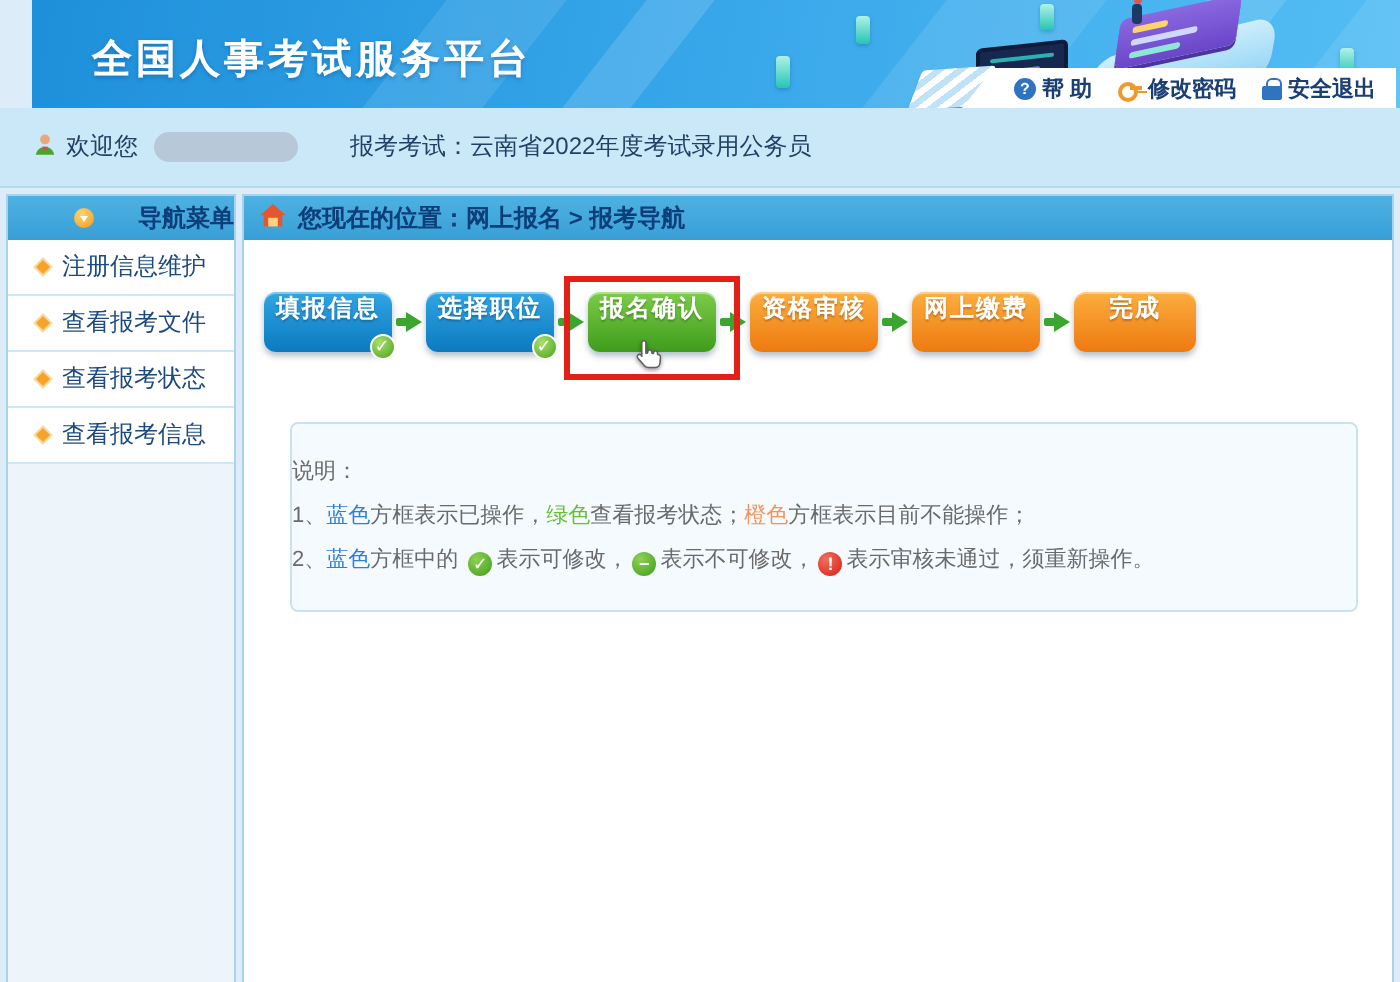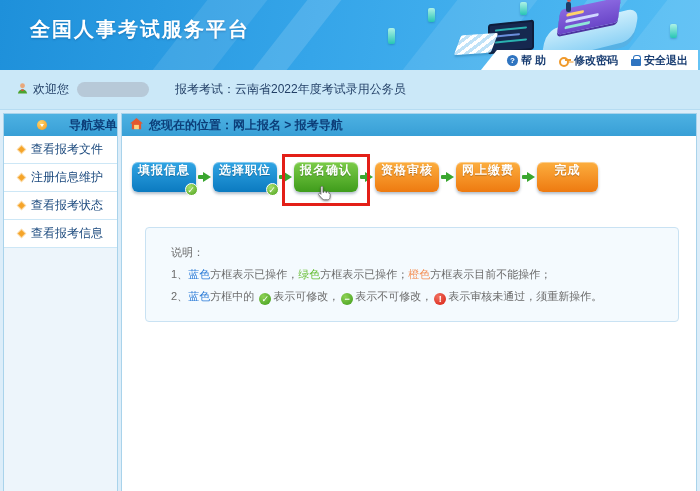--- a/index.html
+++ b/index.html
@@ -1,21 +1,21 @@
 <!DOCTYPE html>
 <html><head>
 <meta charset="utf-8">
 <style>
   * { box-sizing: border-box; margin: 0; padding: 0; }
   html,body { width:700px; height:491px; }
   body { font-family:"Liberation Sans","DejaVu Sans",sans-serif; background:#eaf4fb; }
   .page { width:700px; height:491px; background:#dcedf9; overflow:hidden; position:relative; }
 
   
-  .header { position:relative; height:70px; background:linear-gradient(100deg,#1e90da 0%,#35a5e9 45%,#54bdf4 100%); overflow:hidden; }
+  .header { position:relative; height:54px; background:linear-gradient(100deg,#1e90da 0%,#35a5e9 45%,#54bdf4 100%); overflow:hidden;margin-left:16px; }
   .app-title { position:absolute; left:30px; top:16px; color:#fff; font-size:20px; font-weight:bold; letter-spacing:2px; text-shadow:0 1px 2px rgba(0,60,120,.35); z-index:3; }
   .streak { position:absolute; top:-10px; height:90px; background:rgba(255,255,255,.10); transform:skewX(-38deg); }
   .s1{left:180px;width:60px;} .s2{left:280px;width:34px;background:rgba(255,255,255,.14);} .s3{left:430px;width:80px;} .s4{left:560px;width:40px;background:rgba(255,255,255,.13);} .s5{left:640px;width:90px;}
   .art { position:absolute; right:0; top:0; width:330px; height:57px; z-index:1; }
   .pillar { position:absolute; width:7px; border-radius:2px; background:linear-gradient(#aef2e6,#27c5b4); box-shadow:0 1px 2px rgba(0,80,120,.3); }
   .p1{left:18px;top:28px;height:16px;} .p2{left:58px;top:8px;height:14px;} .p3{left:150px;top:2px;height:13px;} .p4{left:238px;top:8px;height:15px;} .p5{left:300px;top:24px;height:14px;}
   .plat { position:absolute; left:172px; top:20px; width:96px; height:30px; background:linear-gradient(#cdeefc,#8ed2f5); border-radius:12px; transform:rotate(-14deg) skewX(-24deg); box-shadow:0 5px 0 #57b1e4; }
   .plat-screen { position:absolute; left:188px; top:4px; width:62px; height:24px; background:linear-gradient(#8a68e0,#6a46c8); border-radius:4px; transform:rotate(-12deg) skewX(-20deg); box-shadow:0 2px 0 #4d34a0; }
   .plat-screen i { position:absolute; display:block; height:3px; border-radius:2px; background:#cfd8ff; }
   .plat-screen i:nth-child(1){left:7px;top:5px;width:18px;background:#ffd36b;}
@@ -67,21 +67,21 @@
   .st-orange{ background:linear-gradient(#fcae3f,#ee7a10); }
   .badge { position:absolute; right:-2px; bottom:-4px; width:13px; height:13px; border-radius:50%; background:radial-gradient(circle at 35% 30%,#a8e06c,#4ca21e); border:1px solid #fff; color:#fff; font-size:9px; display:flex; align-items:center; justify-content:center; text-shadow:none; }
   .arrow { display:inline-block; width:13px; height:10px; position:relative; margin:0 2px; flex:0 0 auto; }
   .arrow::before { content:""; position:absolute; left:0; top:3px; width:6px; height:4px; background:#3aa62f; border-radius:1px; }
   .arrow::after { content:""; position:absolute; left:5px; top:0; width:0; height:0; border-top:5px solid transparent; border-bottom:5px solid transparent; border-left:8px solid #3aa62f; }
   .step-wrap { position:relative; display:inline-flex; }
   .step-wrap.hl::after { content:""; position:absolute; left:-12px; right:-12px; top:-8px; bottom:-14px; border:3px solid #e31f17; z-index:5; pointer-events:none; }
   .hand { position:absolute; left:50%; bottom:-13px; transform:translateX(-60%); z-index:6; filter:drop-shadow(0 1px 1px rgba(0,0,0,.4)); }
 
   
-  .notes { margin:27px 17px 0 13px; background:#f4fafe; border:1px solid #c9e2f3; border-radius:4px; padding:13px 25px 14px; font-size:11px; color:#6a6a6a; line-height:2.0; }
+  .notes { margin:27px 17px 0 13px; background:#f4fafe; border:1px solid #c9e2f3; border-radius:4px; padding:13px 0 14px; font-size:11px; color:#6a6a6a; line-height:2.0; }
   .c-blue{color:#2f7ed8;} .c-green{color:#67bf35;} .c-orange{color:#f4935a;}
   .mini-ic { display:inline-flex; width:12px; height:12px; border-radius:50%; color:#fff; font-size:9px; font-weight:bold; align-items:center; justify-content:center; vertical-align:-2px; margin:0 2px; text-shadow:none; }
   .mi-check{ background:radial-gradient(circle at 35% 30%,#8ed254,#3f9c1b); }
   .mi-minus{ background:radial-gradient(circle at 35% 30%,#8ed254,#3f9c1b); }
   .mi-excl { background:radial-gradient(circle at 35% 30%,#f1705f,#d81e12); }
 </style>
 </head>
 <body>
 
 <div class="page">
@@ -145,25 +145,25 @@
   <div class="body-wrap">
 
     <div class="sidebar">
       <div class="sb-header">
         <span class="sb-dot"></span>
         <span>导航菜单</span>
       </div>
       <div class="sb-list">
         <div class="sb-item">
           <span class="diamond"></span>
+          <span>注册信息维护</span>
+        </div>
+        <div class="sb-item">
+          <span class="diamond"></span>
           <span>查看报考文件</span>
-        </div>
-        <div class="sb-item">
-          <span class="diamond"></span>
-          <span>注册信息维护</span>
         </div>
         <div class="sb-item">
           <span class="diamond"></span>
           <span>查看报考状态</span>
         </div>
         <div class="sb-item">
           <span class="diamond"></span>
           <span>查看报考信息</span>
         </div>
       </div>
@@ -223,21 +223,21 @@
           <span class="step-wrap">
             <span class="step st-orange">
               <span>完成</span>
             </span>
           </span>
         </div>
 
         <div class="notes">
           <div>说明：</div>
           <div>
-            <span>1、</span><span class="c-blue">蓝色</span><span>方框表示已操作，</span><span class="c-green">绿色</span><span>方框表示已操作；</span><span class="c-orange">橙色</span><span>方框表示目前不能操作；</span>
+            <span>1、</span><span class="c-blue">蓝色</span><span>方框表示已操作，</span><span class="c-green">绿色</span><span>查看报考状态；</span><span class="c-orange">橙色</span><span>方框表示目前不能操作；</span>
           </div>
           <div>
             <span>2、</span><span class="c-blue">蓝色</span><span>方框中的 </span><span class="mini-ic mi-check">✓</span><span>表示可修改，</span><span class="mini-ic mi-minus">−</span><span>表示不可修改，</span><span class="mini-ic mi-excl">!</span><span>表示审核未通过，须重新操作。</span>
           </div>
         </div>
 
       </div>
     </div>
   </div>
 </div>

